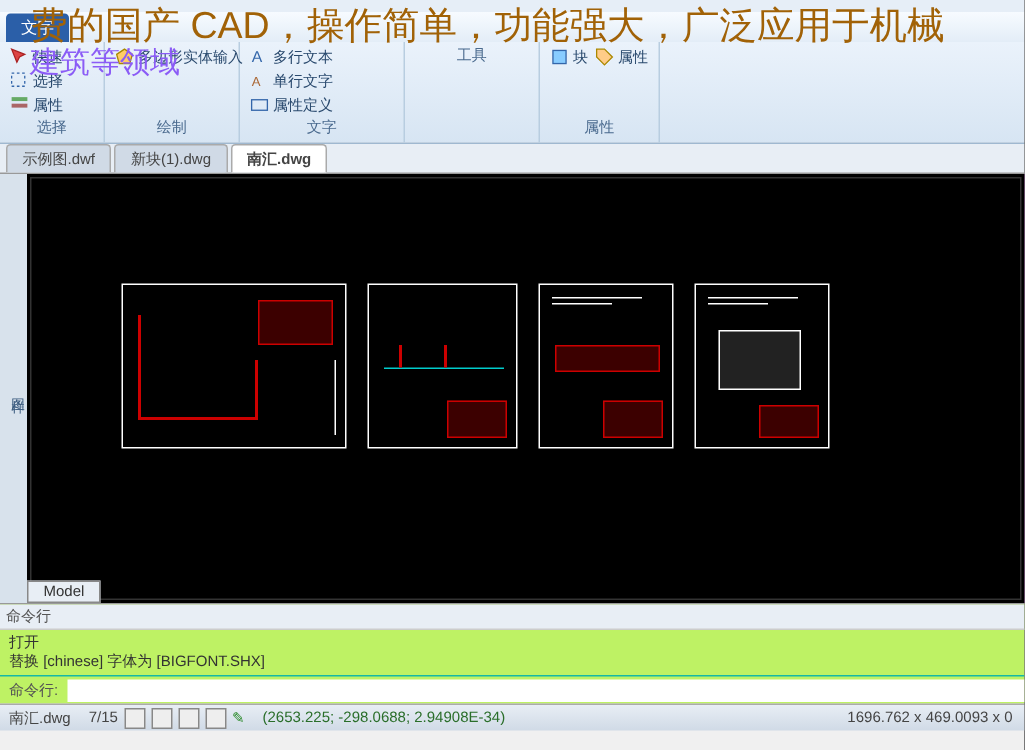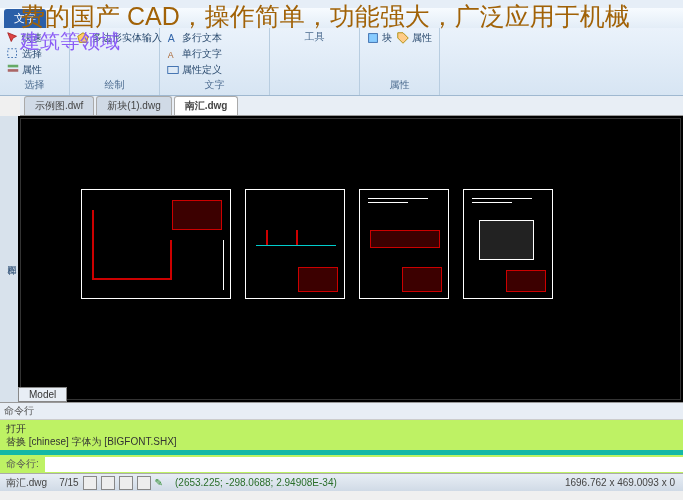--- a/index.html
+++ b/index.html
@@ -11,21 +11,21 @@
 .menu-tab { padding: 2px 10px; color: #333; }
 .menu-tab.active { background: #2b5fa8; color: #fff; border-radius: 3px 3px 0 0; }
 .ribbon { height: 68px; background: linear-gradient(#eaf2fb,#d7e5f3); display: flex; border-bottom: 1px solid #9fb8d0; }
 .ribbon-group { border-right: 1px solid #b8cde0; padding: 2px 4px; display: flex; flex-direction: column; justify-content: space-between; }
 .ribbon-items { display: flex; flex-wrap: wrap; gap: 0; align-items: flex-start; }
 .ribbon-item { font-size: 10px; color: #2a4a6e; display: flex; align-items: center; gap: 2px; padding: 1px 2px; white-space: nowrap; }
 .ribbon-item .ico { width: 14px; height: 14px; display: inline-block; }
 .group-label { font-size: 10px; color: #4a6a8e; text-align: center; padding-bottom: 1px; }
 .big-btn { display: flex; flex-direction: column; align-items: center; font-size: 10px; color: #2a4a6e; padding: 2px 6px; }
 .big-btn .ico { width: 24px; height: 24px; }
-.tabs { height: 20px; background: #e8eef5; display: flex; align-items: flex-end; padding-left: 4px; font-size: 10px; border-bottom: 1px solid #999; margin-left: 20px; }
+.tabs { height: 20px; background: #e8eef5; display: flex; align-items: flex-end; padding-left: 4px; font-size: 10px; border-bottom: 1px solid #999; }
 .tab { padding: 2px 10px; background: #d0dae6; border: 1px solid #aaa; border-bottom: none; margin-right: 2px; border-radius: 3px 3px 0 0; color: #444; }
 .tab.active { background: #fff; font-weight: bold; }
 .doc-area { position: relative; height: 286px; background: #a21caf; display: flex; }
 .left-panels { width: 18px; background: #d8e2ec; display: flex; flex-direction: column; align-items: center; font-size: 9px; color: #3a5a7e; writing-mode: vertical-rl; padding: 4px 0; gap: 6px; }
 .canvas-wrap { flex: 1; position: relative; background: #000; }
 .canvas { position: absolute; inset: 2px; background: #000; border: 1px solid #333; }
 .win-controls { position: absolute; top: 2px; right: 4px; display: flex; gap: 2px; }
 .win-controls span { width: 14px; height: 12px; background: #1a2530; border: 1px solid #3a4550; display: flex; align-items: center; justify-content: center; color: #9ab; font-size: 8px; }
 .fab { position: absolute; top: 18px; right: 10px; width: 28px; height: 28px; background: #2d7fd8; border-radius: 4px; display: flex; align-items: center; justify-content: center; }
 .drawings { position: absolute; top: 70px; left: 60px; display: flex; gap: 14px; }
@@ -36,21 +36,21 @@
 .dwg4 { width: 90px; height: 110px; }
 .redbox { position: absolute; background: rgba(200,0,0,0.3); border: 1px solid #c00; }
 .redline { position: absolute; background: #c00; }
 .cyanline { position: absolute; background: #0cc; }
 .whiteline { position: absolute; background: #fff; }
 .model-tab { position: absolute; bottom: 0; left: 0; height: 16px; display: flex; align-items: center; }
 .model-tab span { font-size: 10px; padding: 1px 10px; background: #e8eef5; border: 1px solid #888; color: #333; }
 .cmd-area { background: #bef264; border-top: 1px solid #999; font-size: 11px; }
 .cmd-label { background: #e8eef5; padding: 1px 4px; font-size: 10px; color: #555; border-bottom: 1px solid #ccc; }
 .cmd-history { padding: 2px 6px; color: #333; font-size: 10px; line-height: 13px; }
-.cmd-input-row { display: flex; align-items: center; border-top: 5px solid #14b8a6; }
+.cmd-input-row { display: flex; align-items: center; border-top: 1px solid #14b8a6; }
 .cmd-prompt { padding: 2px 6px; font-size: 10px; color: #555; }
 .statusbar { height: 18px; background: linear-gradient(#e8eef5,#d0dae6); display: flex; align-items: center; font-size: 10px; color: #444; border-top: 1px solid #aaa; }
 .status-left { padding: 0 6px; flex: 0 0 auto; }
 .status-mid { flex: 1; display: flex; align-items: center; gap: 4px; padding: 0 6px; }
 .status-icon { width: 14px; height: 14px; border: 1px solid #888; background: #eee; }
 .status-coords { padding: 0 8px; color: #2a6e2a; }
 .status-right { padding: 0 8px; }
 .ico svg { width: 100%; height: 100%; }
 </style>
 </head>

